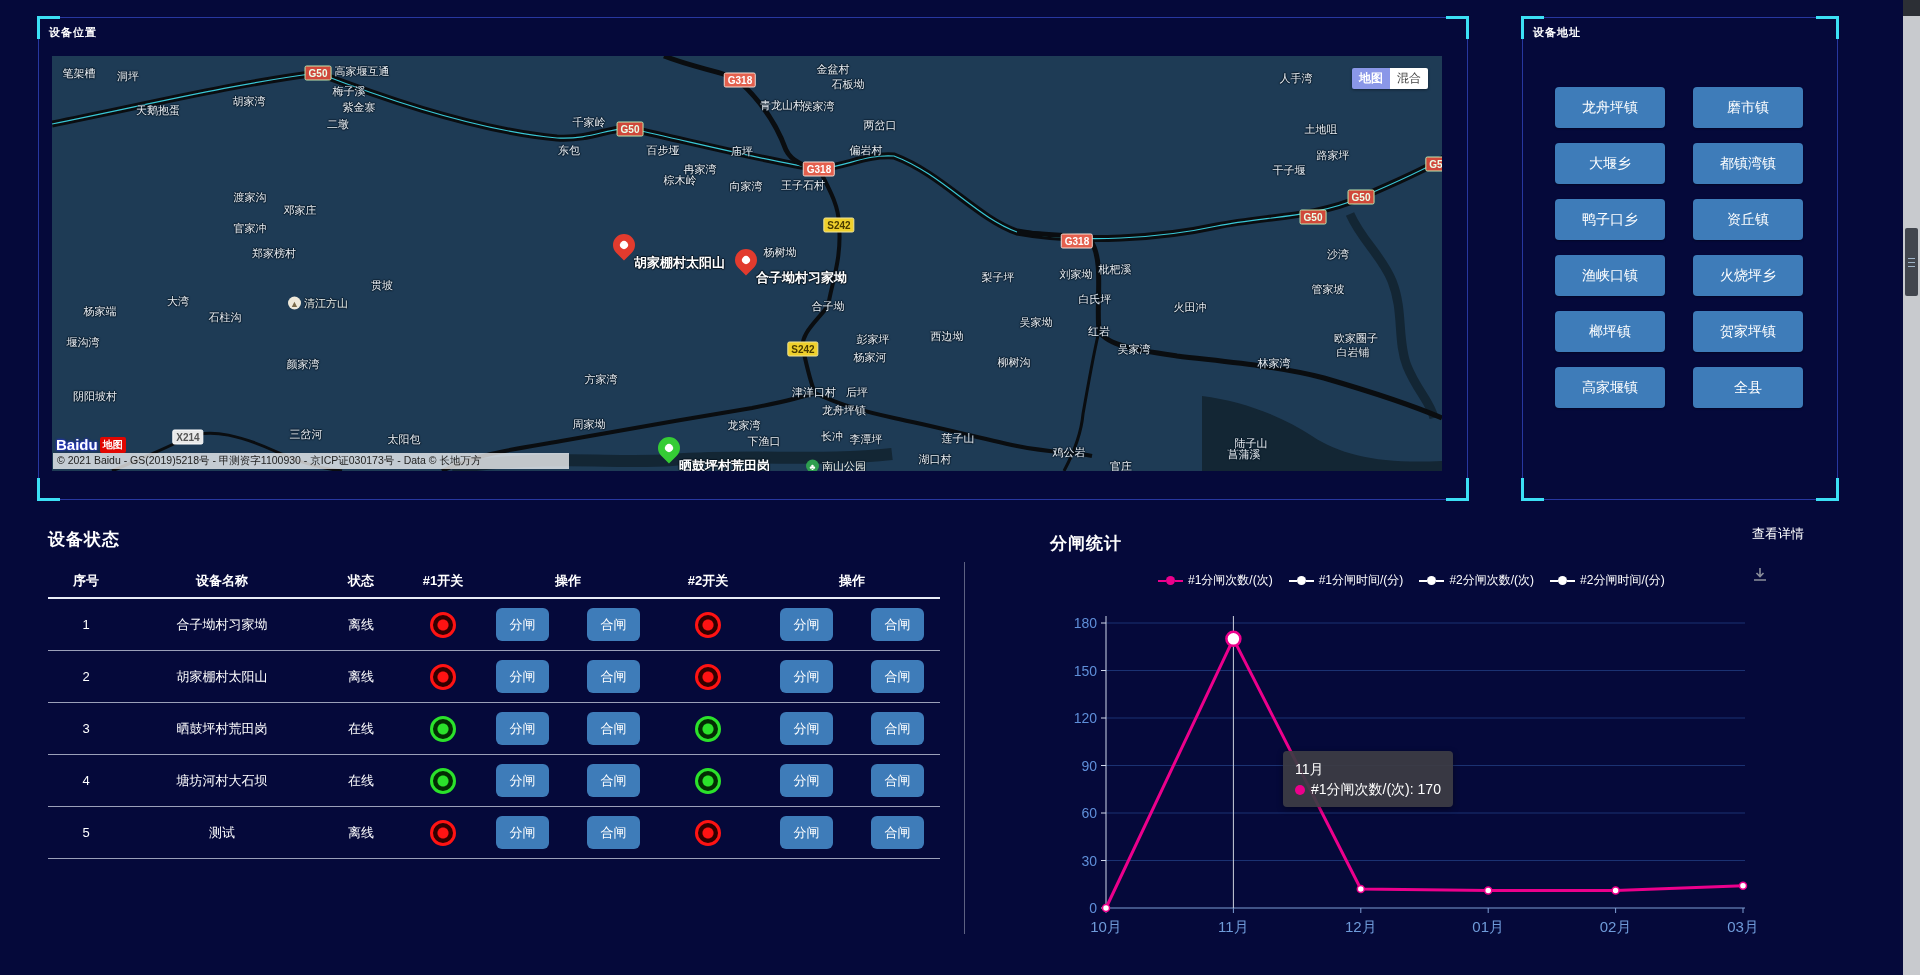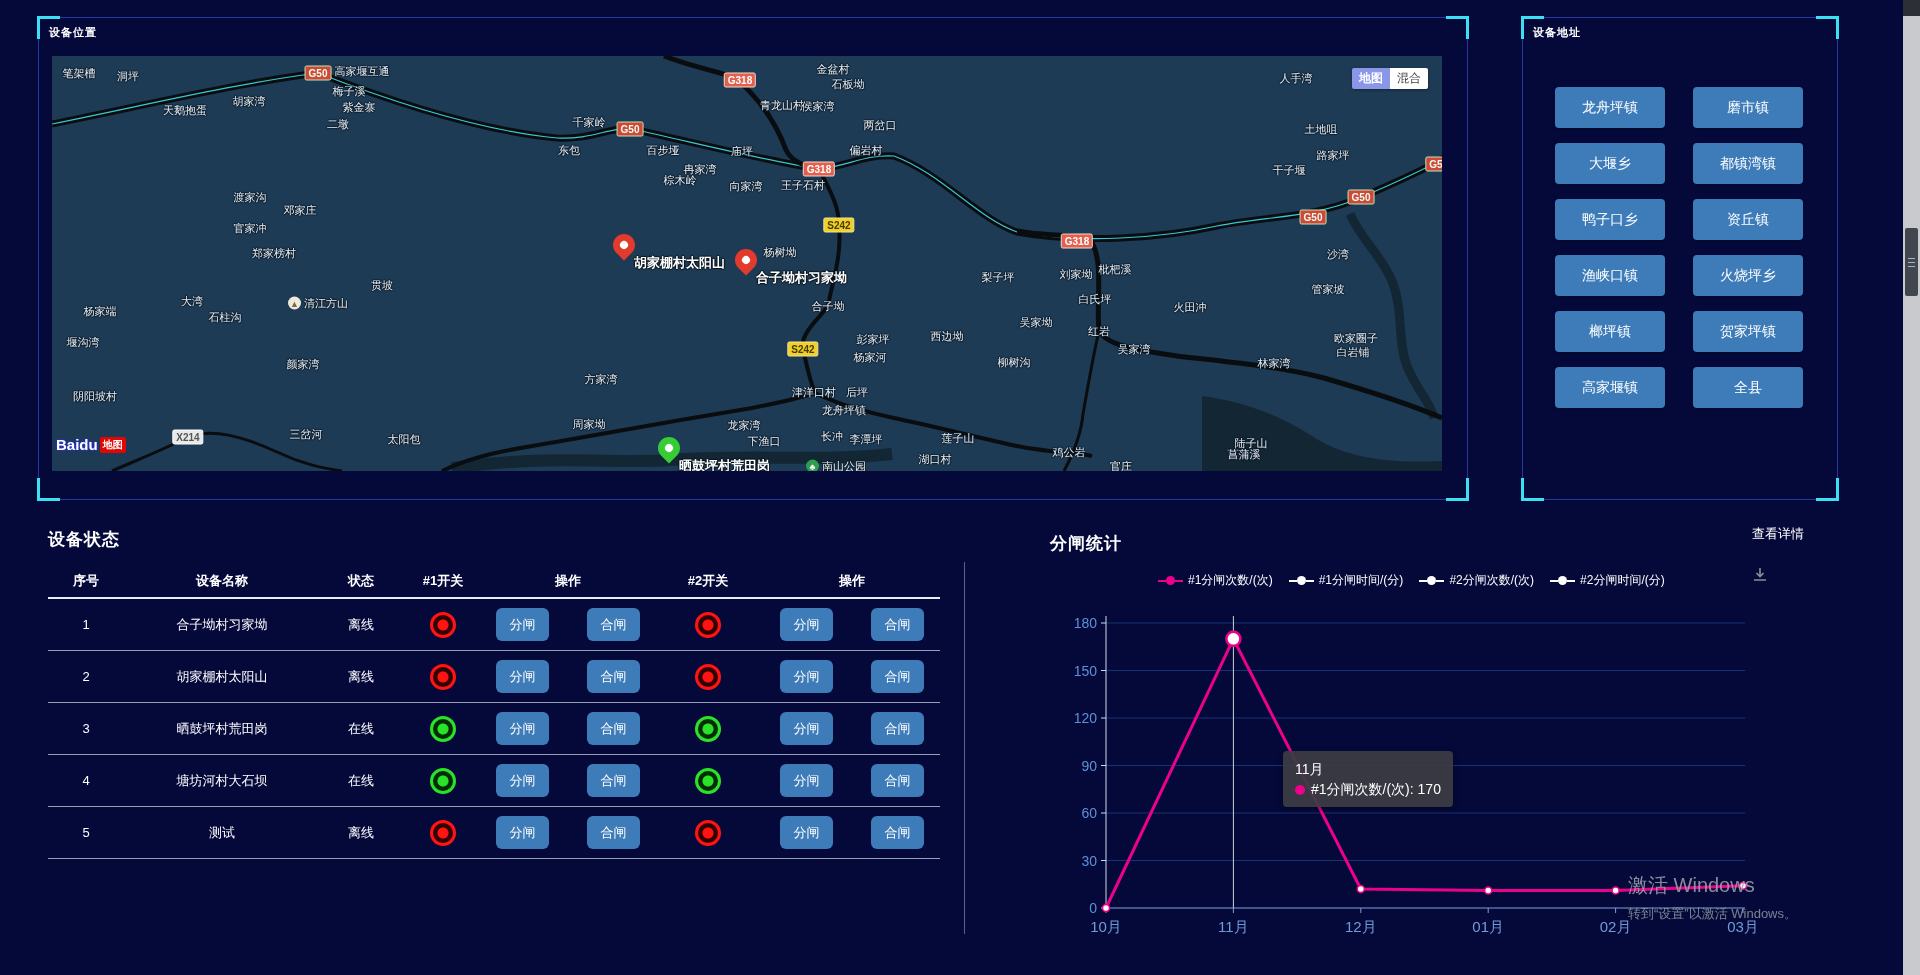--- a/index.html
+++ b/index.html
@@ -108,23 +108,24 @@
 
       <div class="map-toggle">
         <span class="opt sel">地图</span>
         <span class="opt unsel">混合</span>
       </div>
 
       <div class="baidu-logo">
         <span class="bd">Baidu</span>
         <span class="mp">地图</span>
       </div>
+      <div class="map-copy">© 2021 Baidu - GS(2019)5218号 - 甲测资字1100930 - 京ICP证030173号 - Data © 长地万方</div>
     <div class="mlabel" style="left: 27px; top: 17px;">笔架槽</div>
         <div class="mlabel" style="left: 76px; top: 20px;">洞坪</div>
-        <div class="mlabel" style="left: 133px; top: 54px;">天鹅抱蛋</div>
+        <div class="mlabel" style="left: 106px; top: 54px;">天鹅抱蛋</div>
         <div class="mlabel" style="left: 197px; top: 45px;">胡家湾</div>
         <div class="mlabel" style="left: 310px; top: 15px;">高家堰互通</div>
         <div class="mlabel" style="left: 297px; top: 35px;">梅子溪</div>
         <div class="mlabel" style="left: 307px; top: 51px;">紫金寨</div>
         <div class="mlabel" style="left: 286px; top: 68px;">二墩</div>
         <div class="mlabel" style="left: 781px; top: 13px;">金盆村</div>
         <div class="mlabel" style="left: 796px; top: 28px;">石板坳</div>
         <div class="mlabel" style="left: 730px; top: 49px;">青龙山村</div>
         <div class="mlabel" style="left: 766px; top: 50px;">侯家湾</div>
         <div class="mlabel" style="left: 828px; top: 69px;">两岔口</div>
@@ -135,21 +136,21 @@
         <div class="mlabel" style="left: 517px; top: 94px;">东包</div>
         <div class="mlabel" style="left: 648px; top: 113px;">冉家湾</div>
         <div class="mlabel" style="left: 628px; top: 124px;">棕木岭</div>
         <div class="mlabel" style="left: 694px; top: 130px;">向家湾</div>
         <div class="mlabel" style="left: 751px; top: 129px;">王子石村</div>
         <div class="mlabel" style="left: 198px; top: 141px;">渡家沟</div>
         <div class="mlabel" style="left: 248px; top: 154px;">邓家庄</div>
         <div class="mlabel" style="left: 198px; top: 172px;">官家冲</div>
         <div class="mlabel" style="left: 222px; top: 197px;">郑家榜村</div>
         <div class="mlabel" style="left: 330px; top: 229px;">贯坡</div>
-        <div class="mlabel" style="left: 126px; top: 245px; margin-left: 14px;">大湾</div>
+        <div class="mlabel" style="left: 126px; top: 245px;">大湾</div>
         <div class="mlabel" style="left: 173px; top: 261px;">石柱沟</div>
         <div class="mlabel" style="left: 48px; top: 255px;">杨家端</div>
         <div class="mlabel" style="left: 31px; top: 286px;">堰沟湾</div>
         <div class="mlabel" style="left: 251px; top: 308px;">颜家湾</div>
         <div class="mlabel" style="left: 29px; top: 340px; padding-left: 28px;">阴阳坡村</div>
         <div class="mlabel" style="left: 1063px; top: 213px;">枇杷溪</div>
         <div class="mlabel" style="left: 1024px; top: 218px;">刘家坳</div>
         <div class="mlabel" style="left: 946px; top: 221px;">梨子坪</div>
         <div class="mlabel" style="left: 1043px; top: 243px;">白氏坪</div>
         <div class="mlabel" style="left: 1138px; top: 251px;">火田冲</div>
@@ -435,22 +436,18 @@
       <circle cx="703" cy="285.8333333333333" r="3.5" fill="#fff" stroke="#ec008c" stroke-width="1.5"></circle>
     </svg>
 
   <div class="tooltip" style="left:1283px;top:751px;">
     <div>11月</div>
     <div>
       <span class="dot" id="tooltip-dot" style="background: rgb(236, 0, 140);"></span><span>#1分闸次数/(次): 170</span>
     </div>
   </div>
 
-  <div class="watermark" style="left:1628px;top:872px;">
-    <div class="wm1">激活 Windows</div>
-    <div class="wm2">转到“设置”以激活 Windows。</div>
-  </div>
 
   <div class="scrollbar">
     <div class="scroll-top"></div>
     <div class="scroll-thumb"></div>
   </div>
 </div>
 
 </body></html>

